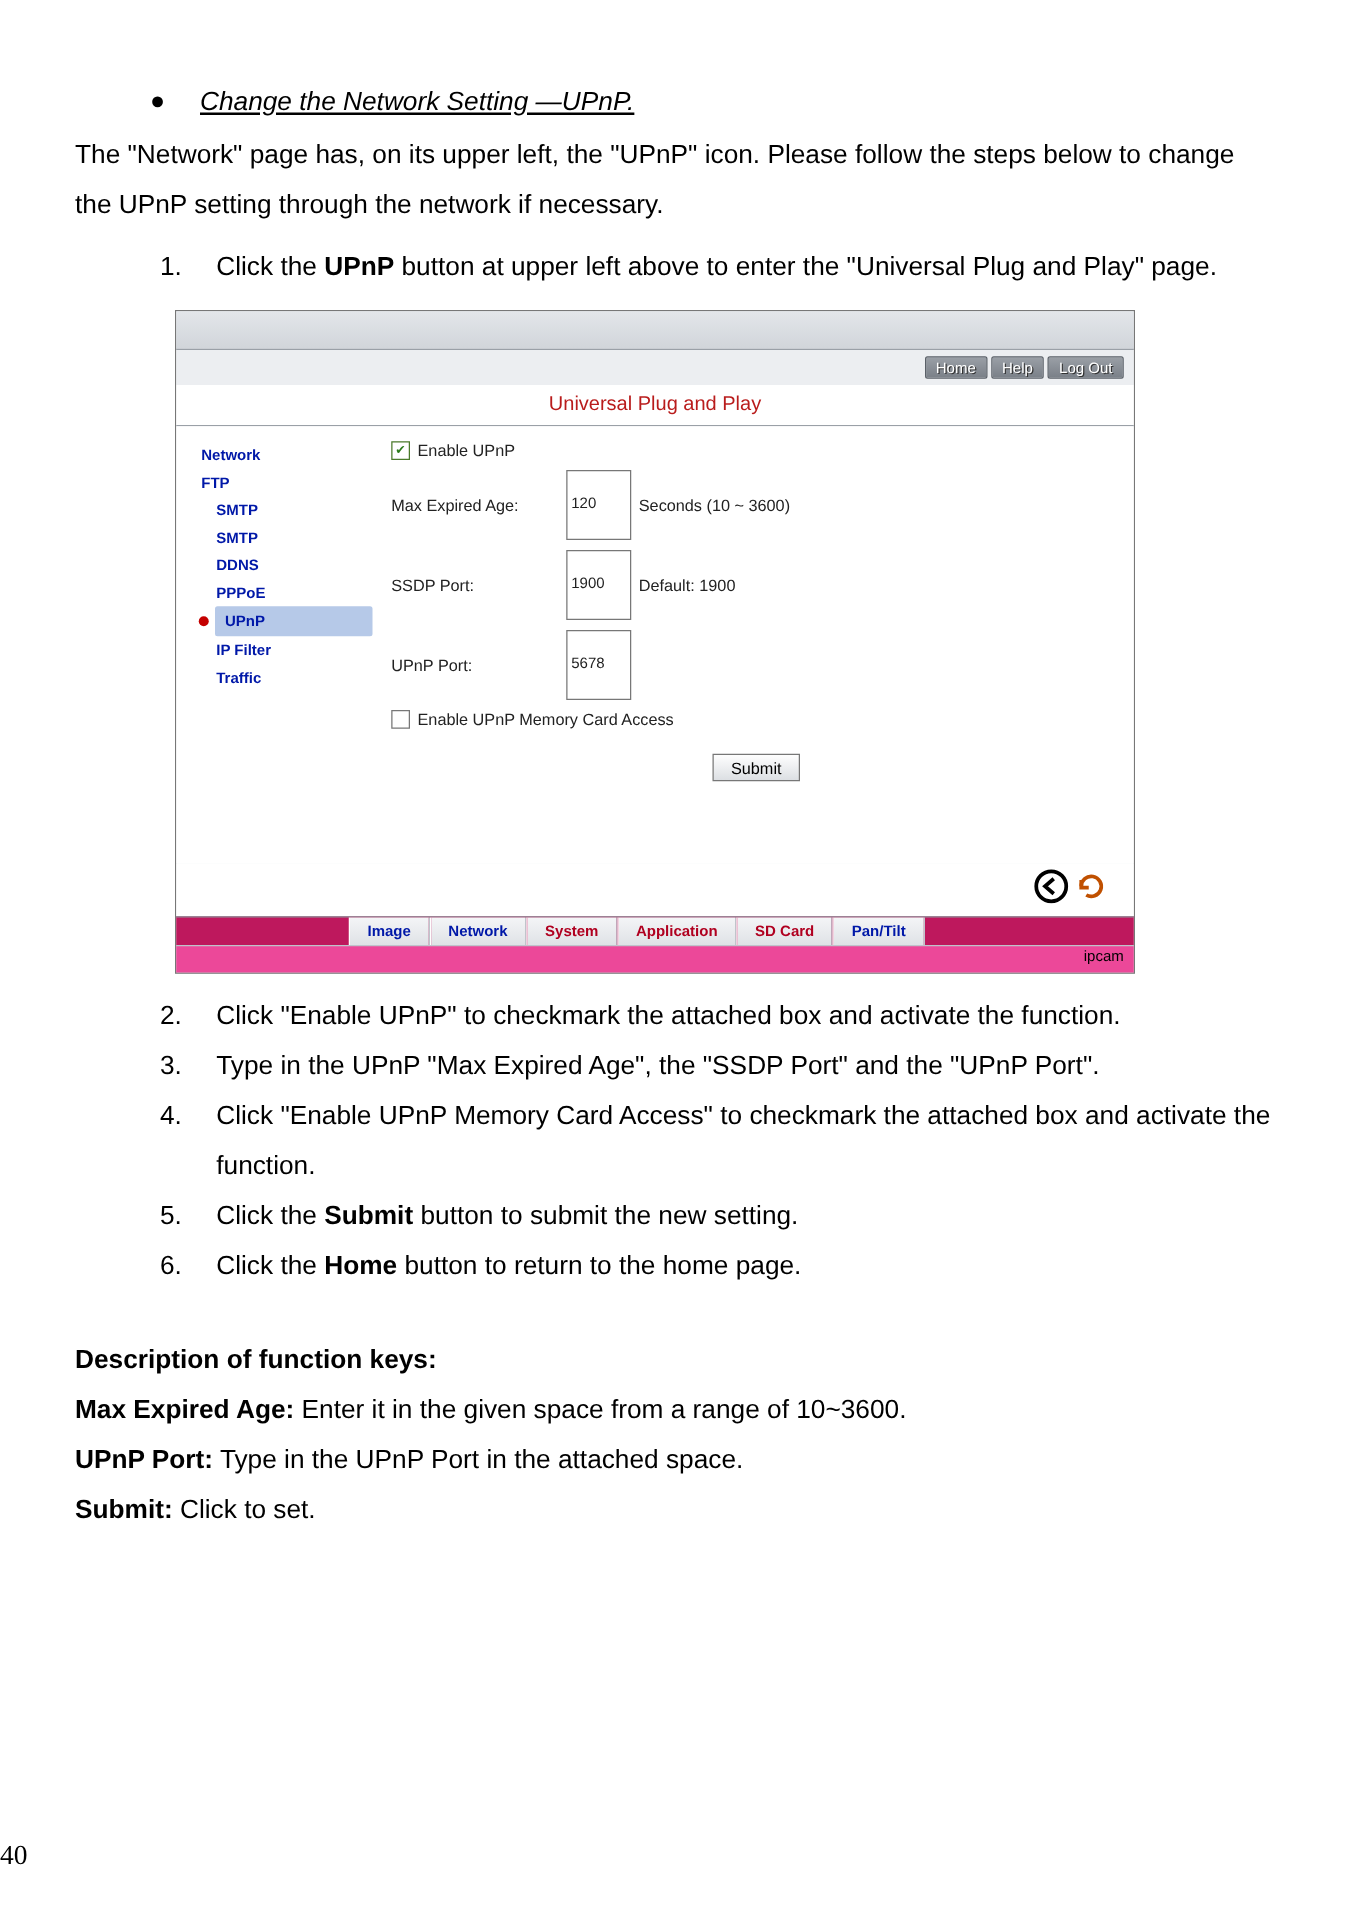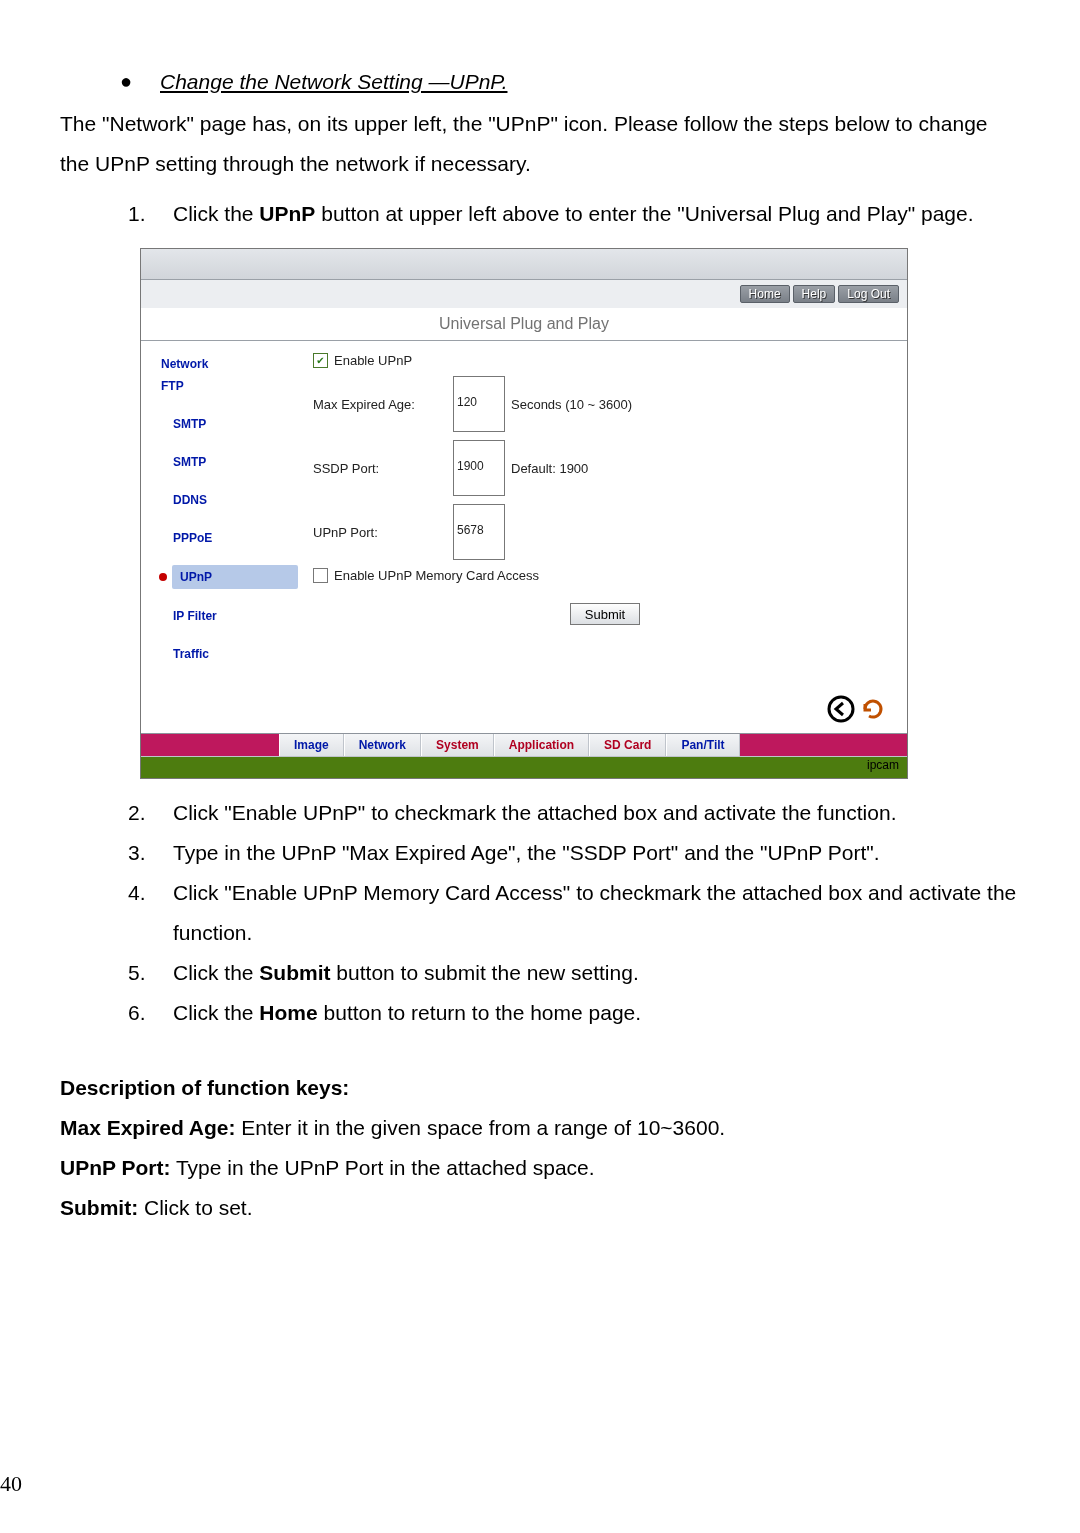--- a/index.html
+++ b/index.html
@@ -106,37 +106,37 @@
     border-radius:2px;
     text-shadow:1px 1px 0 #333;
   }
   .page-head{
     height:32px;
     background:#fff;
     display:flex;
     align-items:center;
     justify-content:center;
     font-size:16px;
-    color:#737373;
+    color:#b91c1c;
     border-bottom:1px solid #9aa0a7;
   }
   .content{
     display:flex;
     background:#fff;
     min-height:350px;
   }
   .sidebar{
     width:162px;
     padding:12px 0 8px 20px;
     box-sizing:border-box;
     font-size:12px;
     line-height:22px;
   }
   .sidebar .lnk{color:#0018a8;font-weight:bold;}
-  .sidebar .indent{padding-left:12px;margin-top:16px;}
+  .sidebar .indent{padding-left:12px;}
   .sidebar .active-row{
     display:flex;
     align-items:center;
     margin-left:-14px;
   }
   .red-dot{
     width:8px;height:8px;border-radius:50%;
     background:#c40000;
     margin-right:5px;
     flex-shrink:0;
@@ -216,21 +216,21 @@
     color:#0018a8;
     font-weight:bold;
     border-right:1px solid #bfc4cb;
     border-left:1px solid #fff;
     background:linear-gradient(#f4f5f7,#dfe2e6);
   }
   .tab.active{color:#b00020;}
   .tab-fill{flex:1;}
   .footer{
     height:20px;
-    background:#4d7c0f;
+    background:#ec4899;
     text-align:right;
     font-size:12px;
     padding:1px 8px 0 0;
     border-top:1px solid #bfc4cb;
   }
 </style>
 </head>
 <body>
 
 <div class="page">

